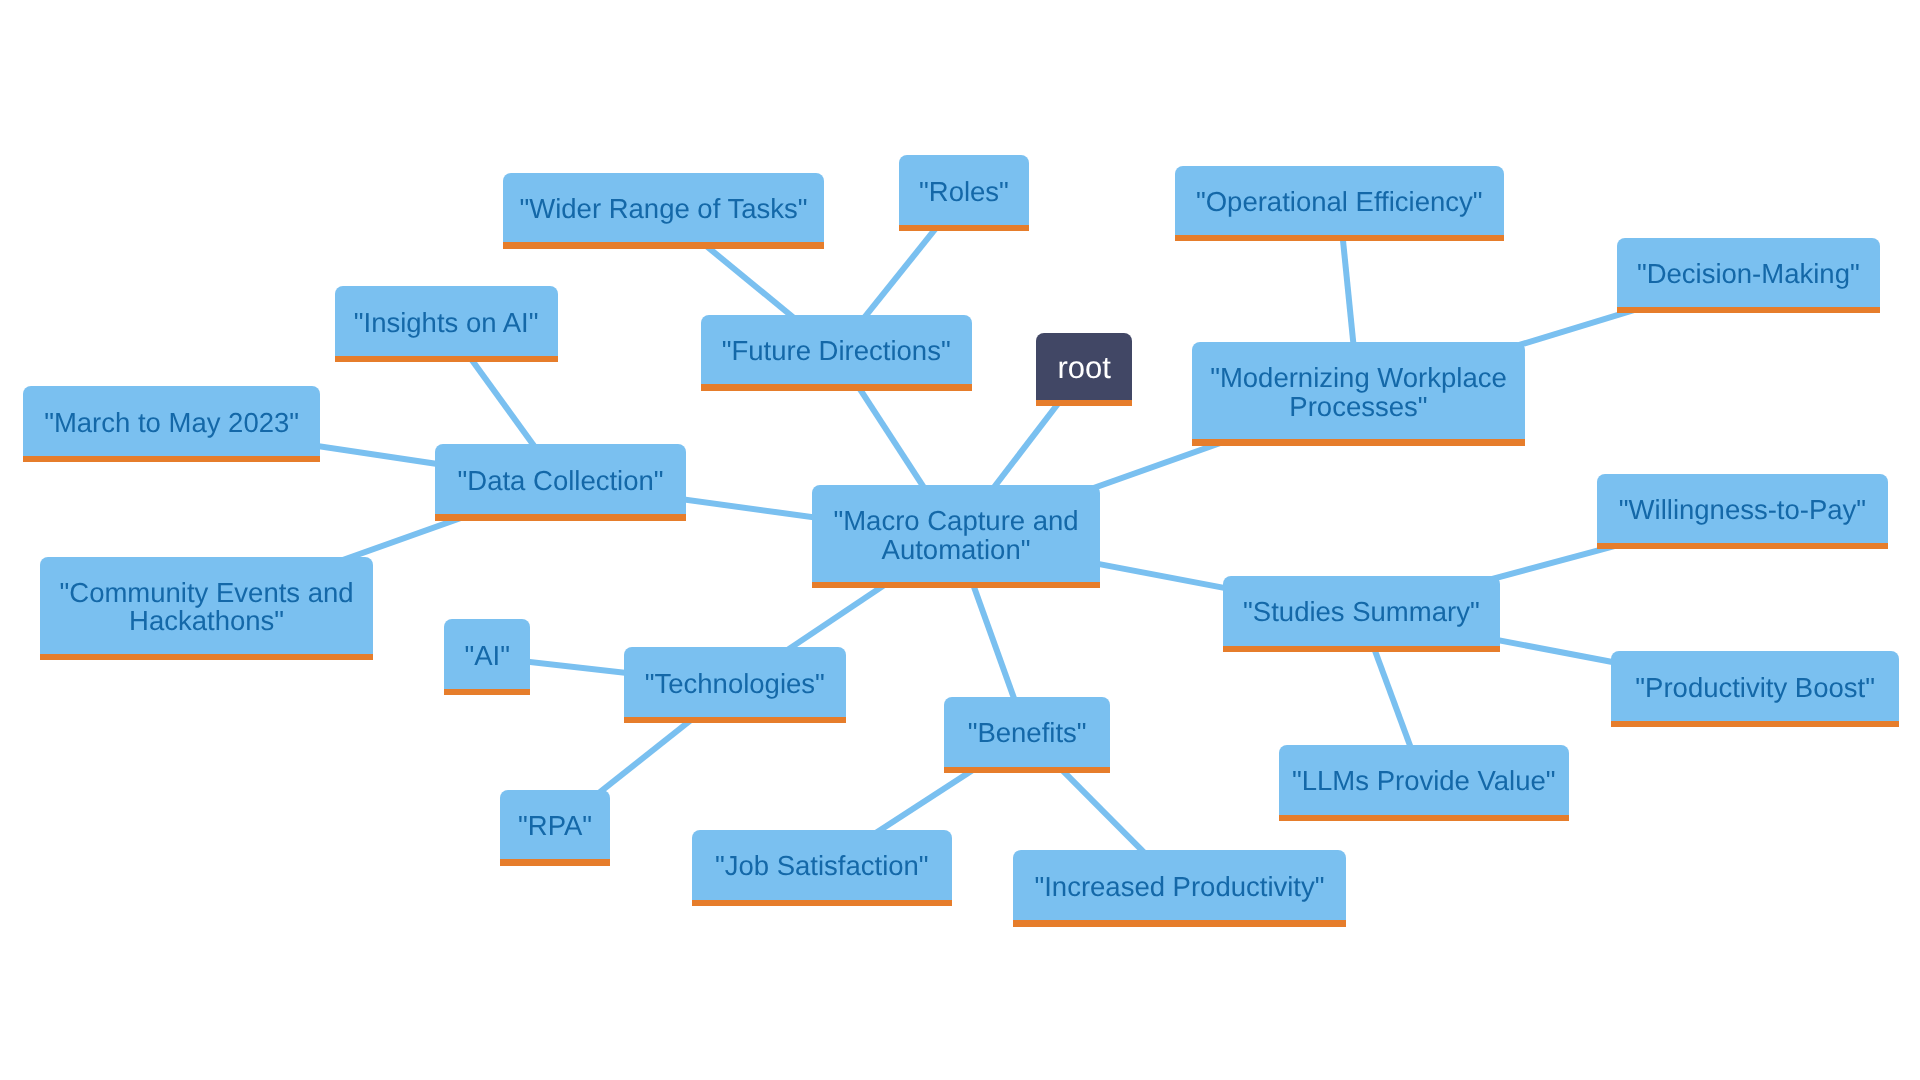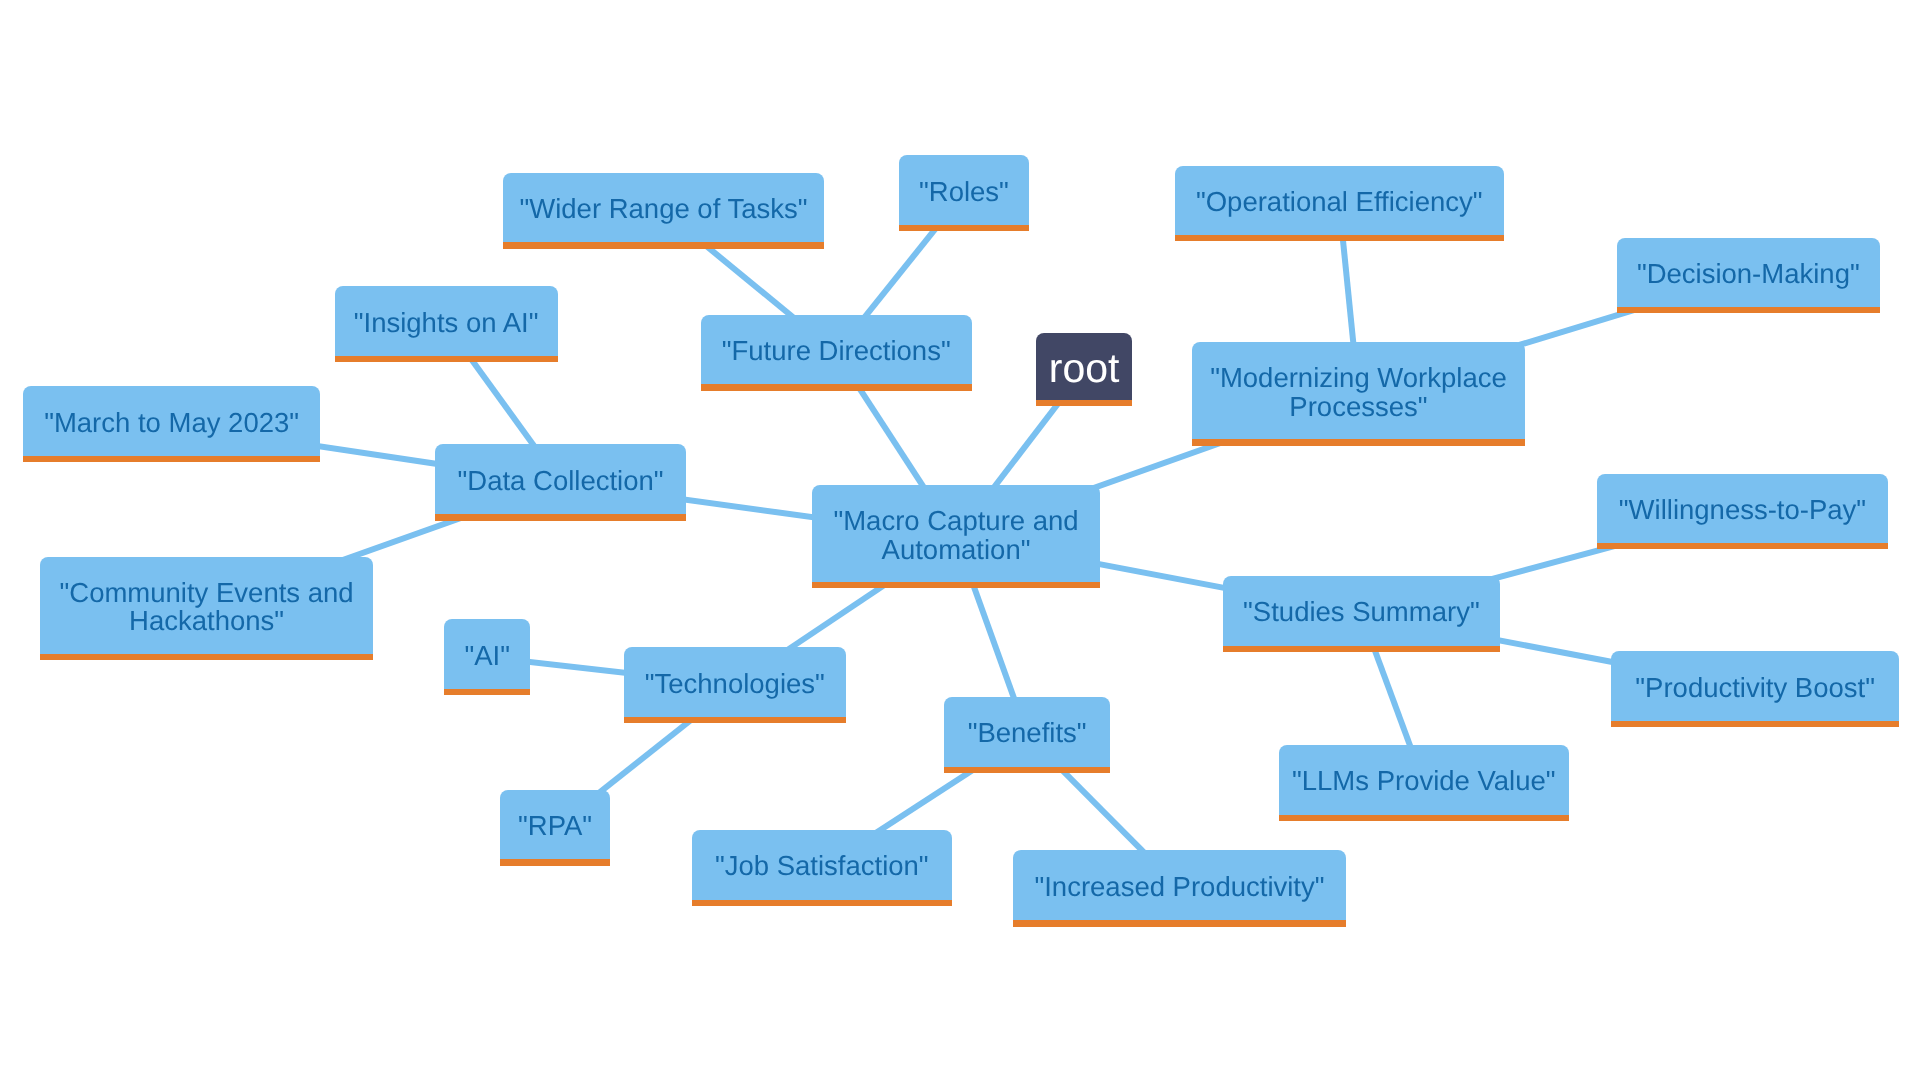--- a/index.html
+++ b/index.html
@@ -28,21 +28,21 @@
     padding:0;
     font-size:27.5px;
     line-height:28.8px;
     letter-spacing:0px;
     white-space:pre;
   }
   .node .node-label{display:block;position:relative;top:1.5px;}
 
   .node-bar{position:absolute;z-index:2;background:var(--node-accent);}
   .node.branch{background:var(--node-fill);color:var(--node-text);}
-  .node.root{background:var(--root-fill);color:var(--root-text);font-size:41px;line-height:32px;}
+  .node.root{background:var(--root-fill);color:var(--root-text);font-size:31px;line-height:32px;}
 </style>
 </head>
 <body>
 
 <div id="mindmap">
   <svg id="edge-layer" viewBox="0 0 1920 1080" width="1920" height="1080">
     <line class="edge" x1="1084.15" y1="369.45" x2="956.05" y2="536.9"></line>
     <line class="edge" x1="956.05" y1="536.9" x2="836.2" y2="352.7"></line>
     <line class="edge" x1="956.05" y1="536.9" x2="560.55" y2="482.45"></line>
     <line class="edge" x1="956.05" y1="536.9" x2="1358.45" y2="393.95"></line>

